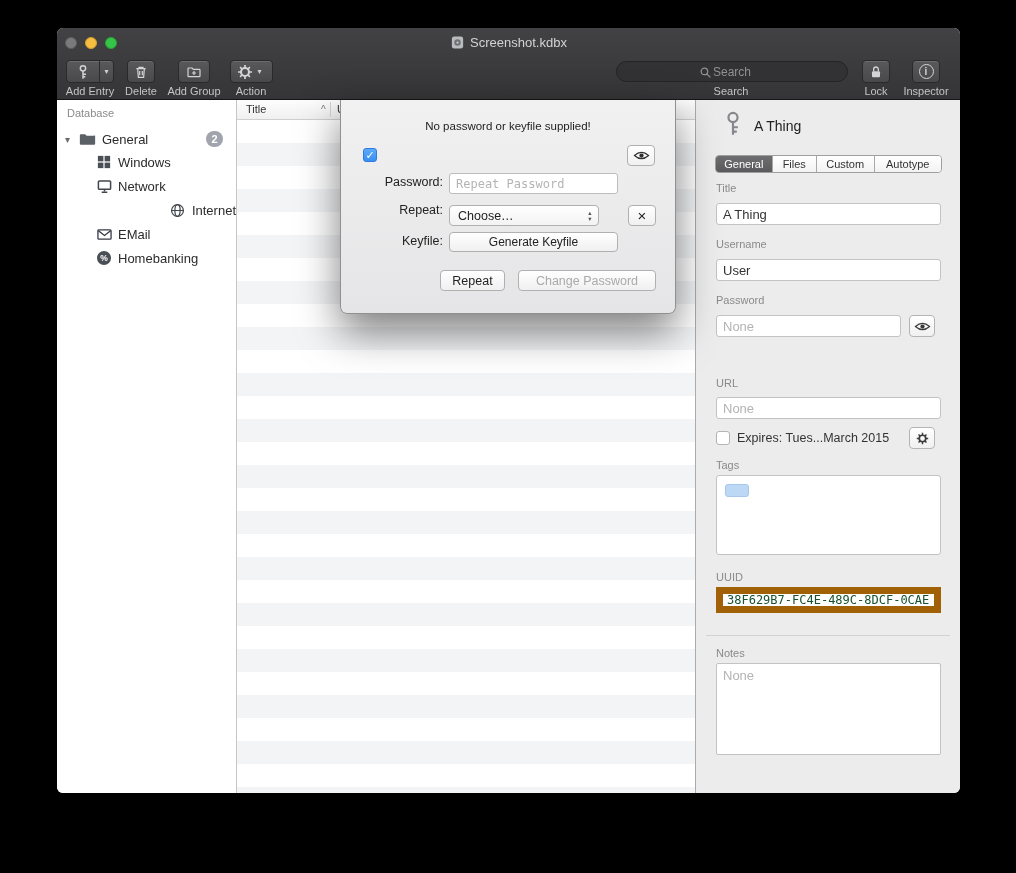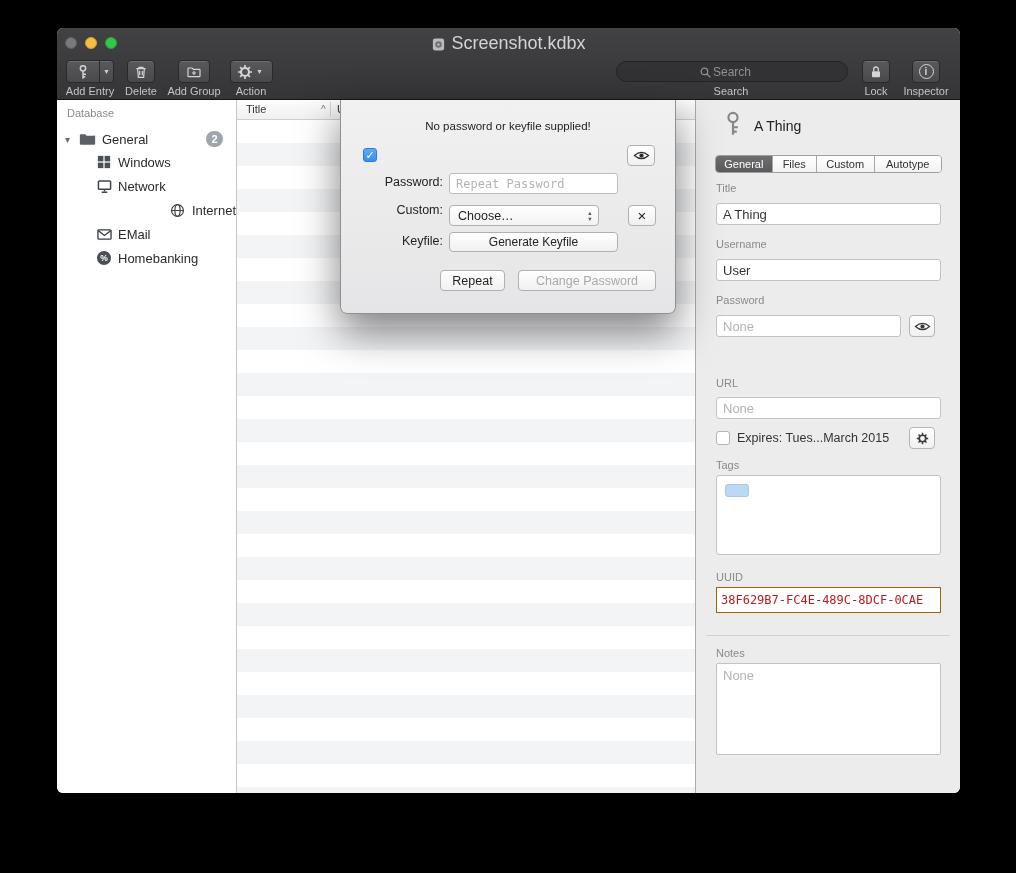--- a/index.html
+++ b/index.html
@@ -10,21 +10,21 @@
             overflow:hidden; background:#ececec; box-shadow:0 25px 60px rgba(0,0,0,.65); }
 
   
   .chrome { position:absolute; left:0; top:0; right:0; height:72px;
             background:linear-gradient(#424244,#353537); border-bottom:1px solid #161618; }
   .traffic { position:absolute; top:9px; width:12px; height:12px; border-radius:50%; }
   .t-close { left:8px;  background:#7a7a7d; border:1px solid #5e5e60; }
   .t-min   { left:28px; background:#f6be40; border:1px solid #d6a032; }
   .t-zoom  { left:48px; background:#35c648; border:1px solid #27a437; }
   .win-title { position:absolute; top:0; left:0; right:0; height:30px; line-height:30px; text-align:center;
-               color:#d3d3d4; font-size:18px; }
+               color:#d3d3d4; font-size:13px; }
   .win-title svg { width:15px; height:15px; vertical-align:-3px; margin-right:5px; }
 
   .tbtn { position:absolute; top:32px; height:23px; display:flex; align-items:center; justify-content:center;
           background:linear-gradient(#59595b,#49494b); border:1px solid #29292b; border-radius:4px;
           color:#d4d4d6; box-shadow:inset 0 1px 0 rgba(255,255,255,.12); cursor:default; }
   .tbtn svg { width:16px; height:16px; }
   .tlabel { position:absolute; top:57px; transform:translateX(-50%); font-size:11px; color:#c4c4c6; white-space:nowrap; }
   .split-div { width:1px; align-self:stretch; background:#2b2b2d; margin:0 0; }
   .dd-arrow { font-size:8px; color:#cfcfd1; padding:0 4px; }
   .search-wrap { position:absolute; left:559px; top:33px; width:232px; height:21px; border-radius:11px;
@@ -73,22 +73,22 @@
   .ifield { position:absolute; left:20px; width:225px; height:22px; background:#fff; border:1px solid #c3c3c3;
             border-radius:3px; font-size:13px; color:#333; padding:0 6px; outline:none; font-family:"Liberation Sans",sans-serif; }
   .ifield::placeholder { color:#b3b3b3; }
   .ibtn { position:absolute; height:22px; background:linear-gradient(#fff,#f0f0f0); border:1px solid #b4b4b4;
           border-radius:4px; font-size:12px; color:#333; display:flex; align-items:center; justify-content:center;
           font-family:"Liberation Sans",sans-serif; outline:none; }
   .eye-svg { width:17px; height:11px; color:#3a3a3c; }
   .chk { width:14px; height:14px; background:#fff; border:1px solid #b4b4b4; border-radius:3px; }
   .tagbox { position:absolute; left:20px; top:375px; width:225px; height:80px; background:#fff; border:1px solid #c3c3c3; border-radius:3px; }
   .tagchip { position:absolute; left:8px; top:8px; width:24px; height:13px; background:#bcd8f5; border:1px solid #a6c8ec; border-radius:3px; }
-  .uuid-field { position:absolute; left:20px; top:487px; width:225px; height:26px; background:#fff; border:1px solid #a16207;
-                font-family:"DejaVu Sans Mono",monospace; font-size:12px; color:#b91c1c; padding:0 4px; outline:none; white-space:nowrap; overflow:hidden; }
+  .uuid-field { position:absolute; left:20px; top:487px; width:225px; height:26px; background:#fff; border:7px solid #a16207;
+                font-family:"DejaVu Sans Mono",monospace; font-size:12px; color:#14532d; padding:0 4px; outline:none; white-space:nowrap; overflow:hidden; }
   .insp-div { position:absolute; left:10px; right:10px; top:535px; height:1px; background:#d2d2d2; }
   .notesbox { position:absolute; left:20px; top:563px; width:225px; height:92px; background:#fff; border:1px solid #c3c3c3;
               border-radius:2px; resize:none; outline:none; font-size:13px; padding:4px 6px; font-family:"Liberation Sans",sans-serif; color:#333; }
   .notesbox::placeholder { color:#b3b3b3; }
 
   
   .sheet { position:absolute; left:283px; top:72px; width:336px; height:214px; z-index:30;
            background:linear-gradient(#f1f1f1,#e5e5e7); border:1px solid #909092; border-top:none;
            border-radius:0 0 7px 7px; box-shadow:0 18px 40px rgba(0,0,0,.5); }
   .sheet-msg { position:absolute; top:20px; left:0; right:0; text-align:center; font-size:11.5px; color:#1d1d1f; }
@@ -324,21 +324,21 @@
       <span>✓</span>
     </span>
     <span class="srow-label" style="top:49px;">Password:</span>
     <button class="sbtn" style="left:286px; top:45px; width:28px; height:21px;">
       <svg class="eye-svg" viewBox="0 0 24 14">
           <path d="M2 7 Q12 -2 22 7 Q12 16 2 7 Z" fill="none" stroke="#2f2f31" stroke-width="1.6"></path>
           <circle cx="12" cy="7" r="3" fill="#2f2f31"></circle>
         </svg>
     </button>
 
-    <span class="srow-label" style="top:77px;">Custom:</span>
+    <span class="srow-label" style="top:77px;">Repeat:</span>
     <input class="sfield" style="top: 73px;" type="text" placeholder="Repeat Password">
 
     <span class="srow-label" style="top:108px;">Keyfile:</span>
     <div class="popup">
       <span class="ptext">Choose…</span>
       <span class="steppers">
         <span>▴</span>
         <span>▾</span>
       </span>
     </div>

